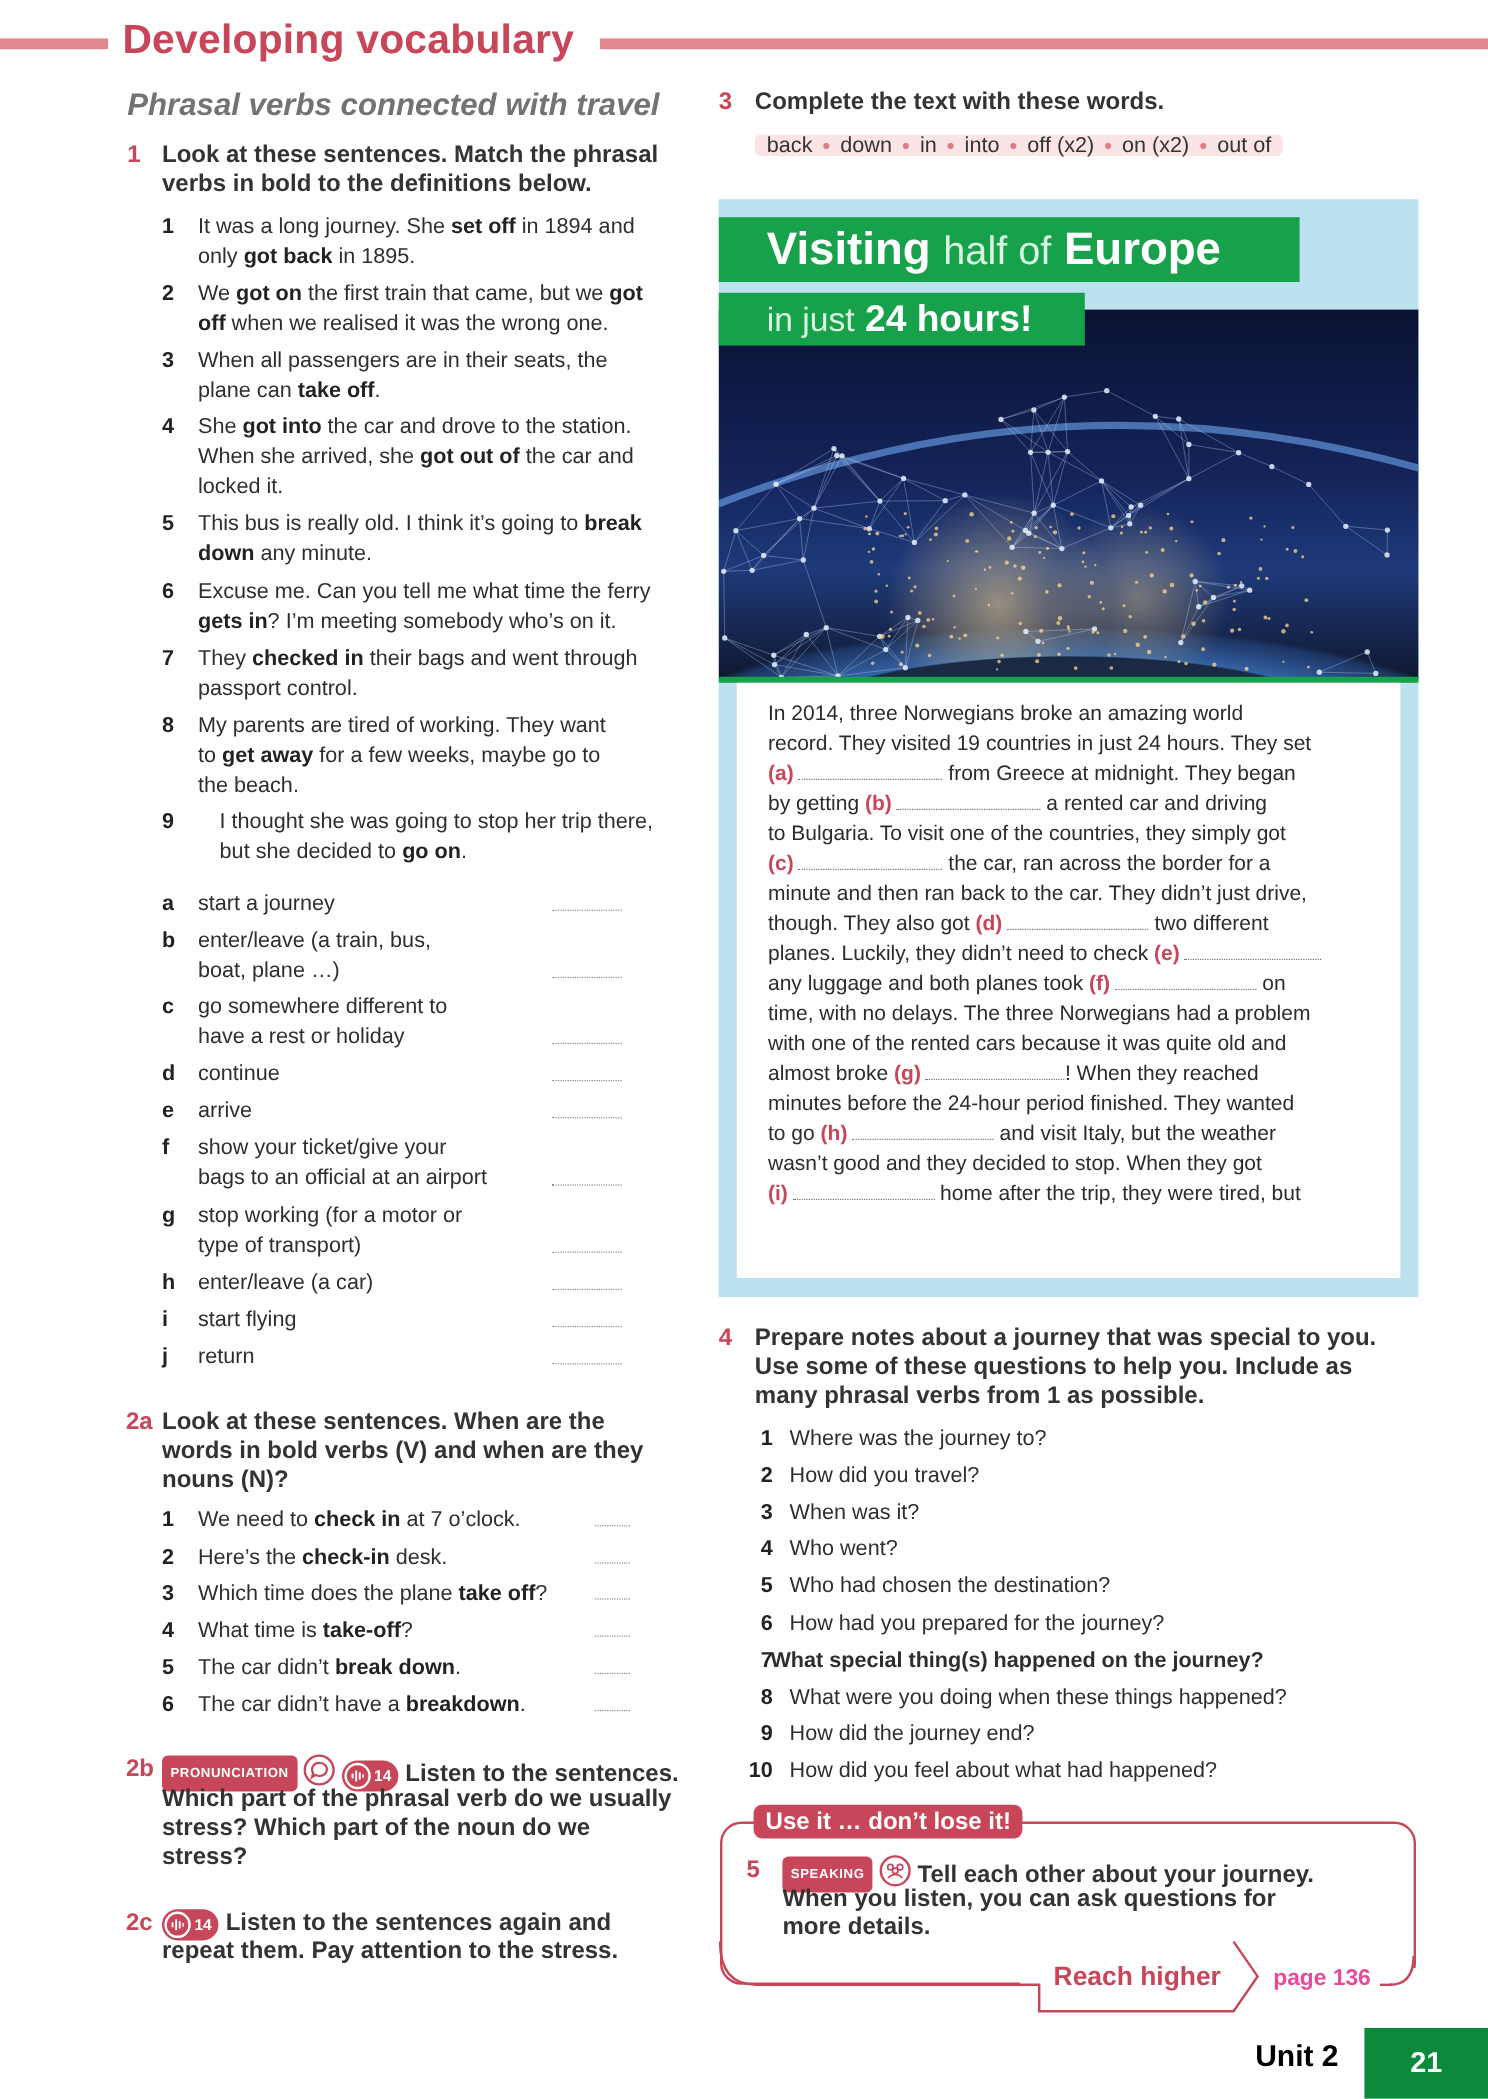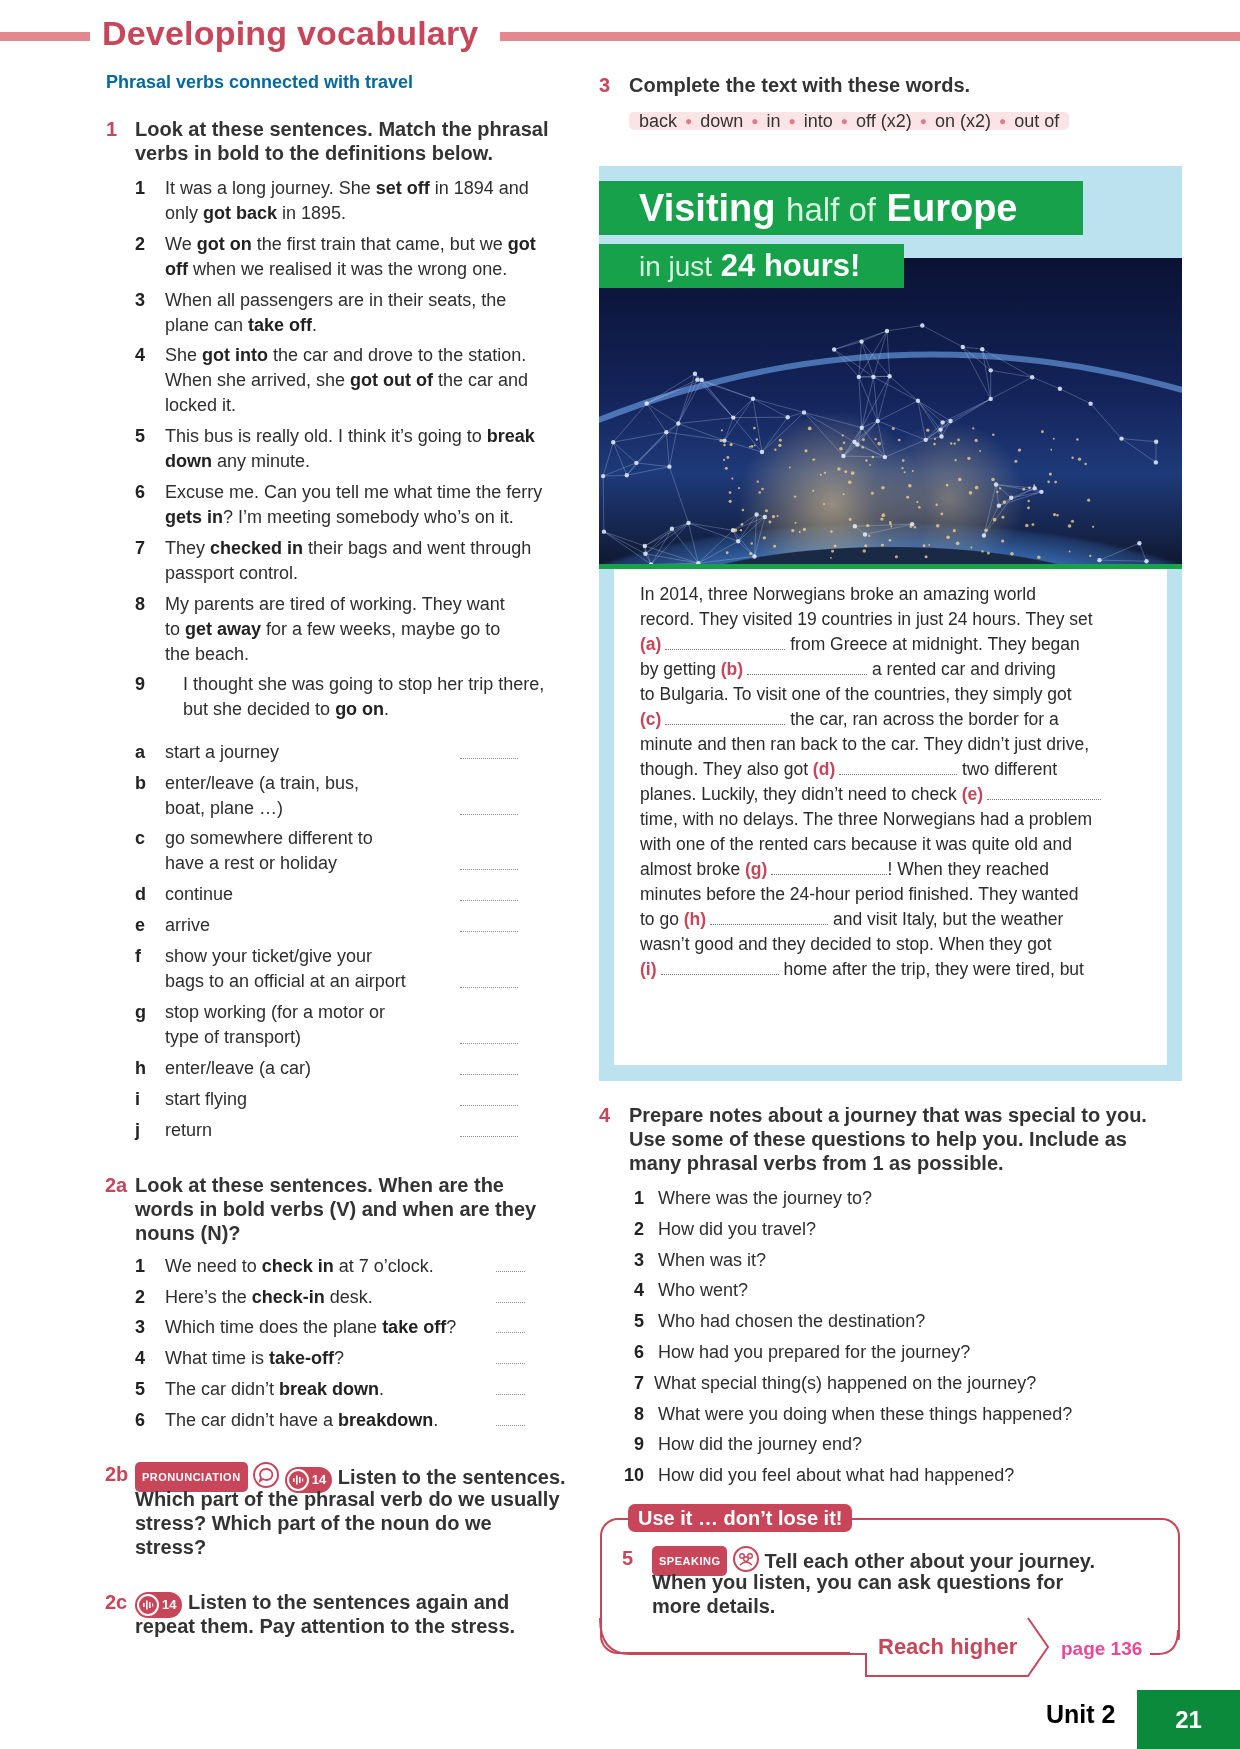--- a/index.html
+++ b/index.html
@@ -5,21 +5,21 @@
   * { box-sizing: border-box; margin: 0; padding: 0; }
   html, body { width: 1240px; height: 1749px; background: #ffffff; overflow: hidden; }
   body { position: relative; font-family: "Liberation Sans", "DejaVu Sans", sans-serif; color: #2e2e2e; }
   .bold { font-weight: 700; color: #222; }
 
   
   .title-bar-left { position: absolute; left: 0; top: 32px; width: 90px; height: 9px; background: #e48890; }
   .title-bar-right { position: absolute; left: 500px; top: 32px; width: 740px; height: 9px; background: #e48890; }
   .page-title { position: absolute; left: 102px; top: 14px; font-size: 34px; font-weight: 700; color: #c8465a; letter-spacing: 0.2px; }
 
-  .subtitle { position: absolute; left: 106px; top: 72px; font-size: 18px; font-weight: 700; color: #0369a1; }
+  .subtitle { position: absolute; left: 106px; top: 72px; font-size: 26px; font-weight: 700; color: #737373; font-style: italic; }
 
   
   .ex-head { position: absolute; font-size: 20px; font-weight: 700; line-height: 24px; color: #333; }
   .ex-num { position: absolute; font-weight: 700; color: #c8465a; }
   .item { position: absolute; font-size: 18px; line-height: 25px; color: #2e2e2e; }
   .item .n { position: absolute; left: 0; top: 0; font-weight: 700; color: #222; width: 24px; }
   .item .t { position: absolute; left: 30px; top: 0; }
   .dots { position: absolute; border-bottom: 1.5px dotted #8a8a8a; height: 1px; }
 
   .badge { display: inline-block; background: #c8465a; color: #fff; font-size: 11px; font-weight: 700; padding: 3px 7px; border-radius: 5px; letter-spacing: 0.5px; vertical-align: 3px; }
@@ -753,20 +753,21 @@
   <div class="article-text" id="article-text">
       <div style="white-space: nowrap;"><span>In 2014, three Norwegians broke an amazing world</span></div>
       <div style="white-space: nowrap;"><span>record. They visited 19 countries in just 24 hours. They set</span></div>
       <div style="white-space: nowrap;"><span class="gap">(a)</span><span class="blank" style="width: 120px; margin-left: 4px;"></span><span> from Greece at midnight. They began</span></div>
       <div style="white-space: nowrap;"><span>by getting </span><span class="gap">(b)</span><span class="blank" style="width: 120px; margin-left: 4px;"></span><span> a rented car and driving</span></div>
       <div style="white-space: nowrap;"><span>to Bulgaria. To visit one of the countries, they simply got</span></div>
       <div style="white-space: nowrap;"><span class="gap">(c)</span><span class="blank" style="width: 120px; margin-left: 4px;"></span><span> the car, ran across the border for a</span></div>
       <div style="white-space: nowrap;"><span>minute and then ran back to the car. They didn’t just drive,</span></div>
       <div style="white-space: nowrap;"><span>though. They also got </span><span class="gap">(d)</span><span class="blank" style="width: 118px; margin-left: 4px;"></span><span> two different</span></div>
       <div style="white-space: nowrap;"><span>planes. Luckily, they didn’t need to check </span><span class="gap">(e)</span><span class="blank" style="width: 114px; margin-left: 4px;"></span></div>
+      <div style="white-space: nowrap;"><span>any luggage and both planes took </span><span class="gap">(f)</span><span class="blank" style="width: 118px; margin-left: 4px;"></span><span> on</span></div>
       <div style="white-space: nowrap;"><span>time, with no delays. The three Norwegians had a problem</span></div>
       <div style="white-space: nowrap;"><span>with one of the rented cars because it was quite old and</span></div>
       <div style="white-space: nowrap;"><span>almost broke </span><span class="gap">(g)</span><span class="blank" style="width: 116px; margin-left: 4px;"></span><span>! When they reached</span></div>
       <div style="white-space: nowrap;"><span>minutes before the 24-hour period finished. They wanted</span></div>
       <div style="white-space: nowrap;"><span>to go </span><span class="gap">(h)</span><span class="blank" style="width: 118px; margin-left: 4px;"></span><span> and visit Italy, but the weather</span></div>
       <div style="white-space: nowrap;"><span>wasn’t good and they decided to stop. When they got</span></div>
       <div style="white-space: nowrap;"><span class="gap">(i)</span><span class="blank" style="width: 118px; margin-left: 4px;"></span><span> home after the trip, they were tired, but</span></div>
     </div>
 </div>
 
@@ -795,21 +796,21 @@
       <div class="item" style="left: 620px; top: 1309.2px; width: 540px;">
         <span class="n" style="width: 24px; text-align: right;">5</span>
         <span class="t" style="left: 38px; white-space: nowrap;">Who had chosen the destination?</span>
       </div>
       <div class="item" style="left: 620px; top: 1340px; width: 540px;">
         <span class="n" style="width: 24px; text-align: right;">6</span>
         <span class="t" style="left: 38px; white-space: nowrap;">How had you prepared for the journey?</span>
       </div>
       <div class="item" style="left: 620px; top: 1370.8px; width: 540px;">
         <span class="n" style="width: 24px; text-align: right;">7</span>
-        <span class="t" style="left: 34px; white-space: nowrap;">What special thing(s) happened on the journey?</span>
+        <span class="t" style="left: 22px; white-space: nowrap; font-weight: bold;">What special thing(s) happened on the journey?</span>
       </div>
       <div class="item" style="left: 620px; top: 1401.6px; width: 540px;">
         <span class="n" style="width: 24px; text-align: right;">8</span>
         <span class="t" style="left: 38px; white-space: nowrap;">What were you doing when these things happened?</span>
       </div>
       <div class="item" style="left: 620px; top: 1432.4px; width: 540px;">
         <span class="n" style="width: 24px; text-align: right;">9</span>
         <span class="t" style="left: 38px; white-space: nowrap;">How did the journey end?</span>
       </div>
       <div class="item" style="left: 620px; top: 1463.2px; width: 540px;">

